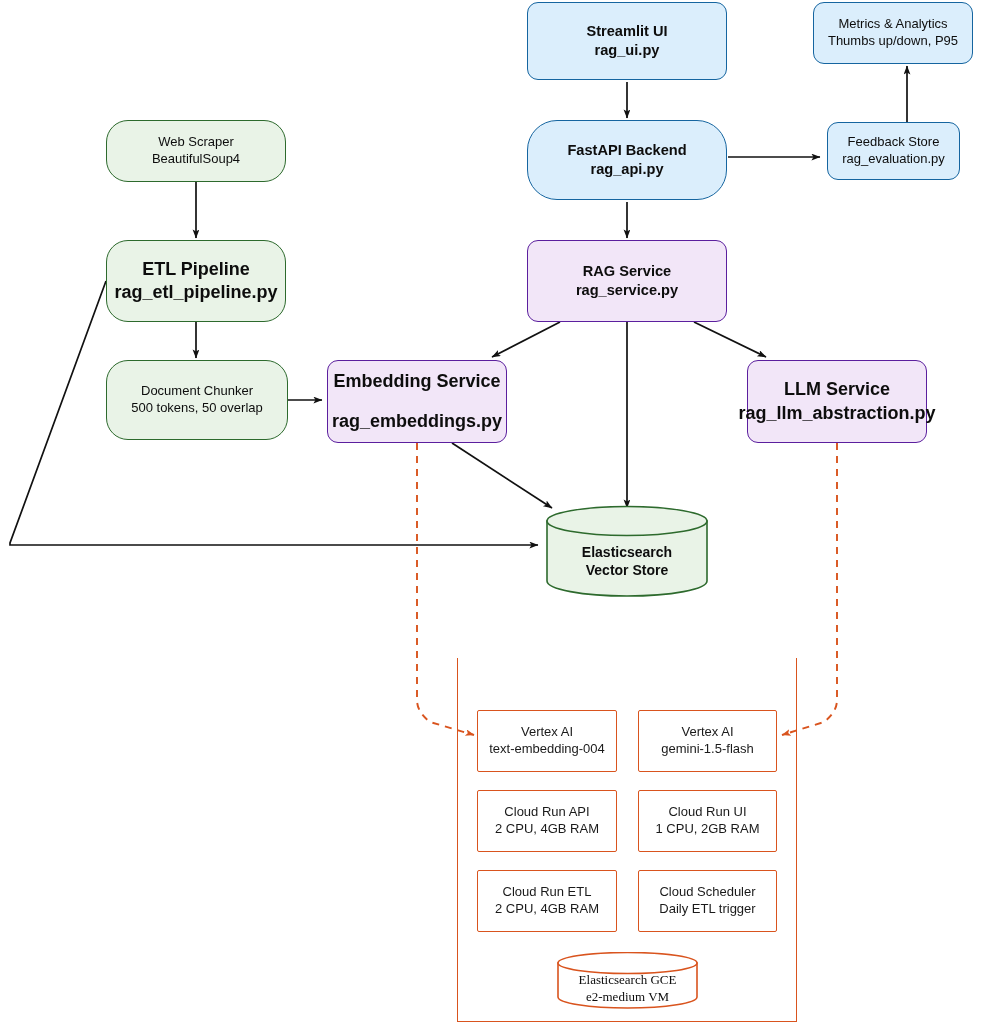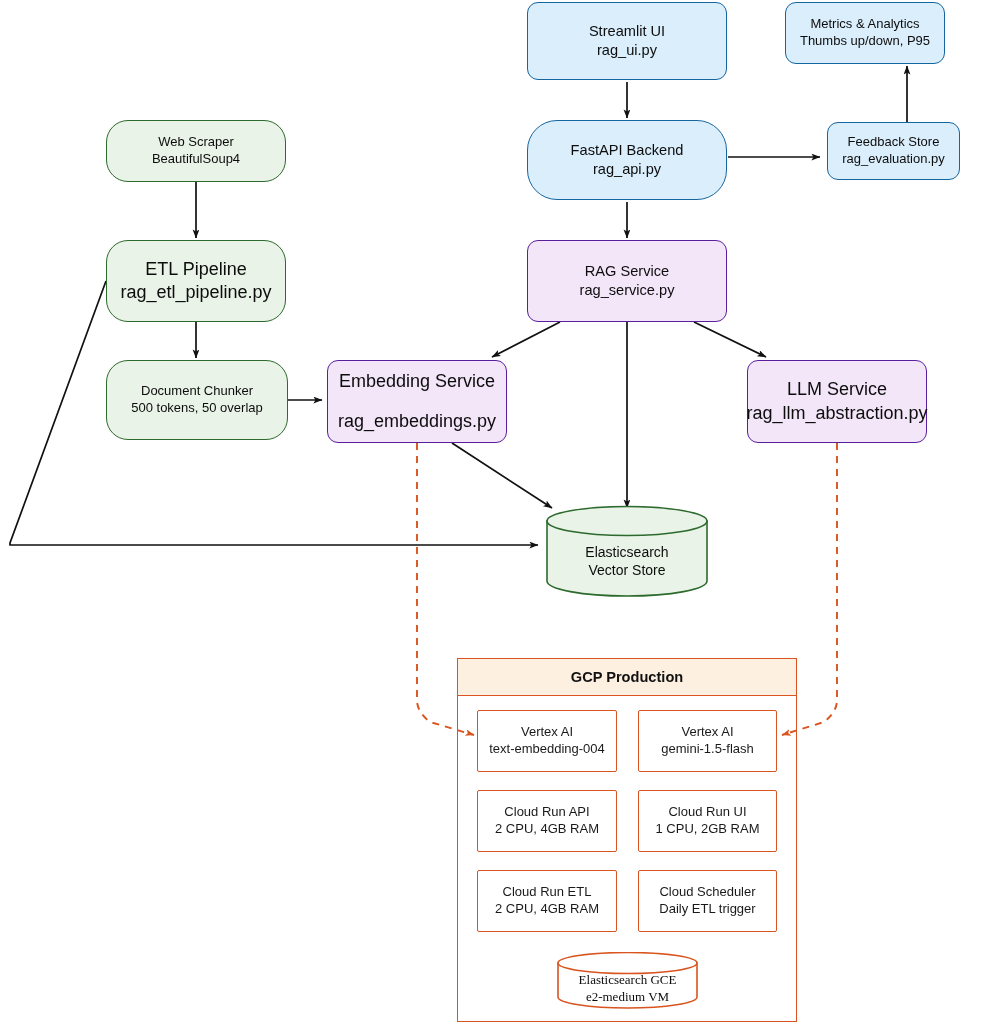--- a/index.html
+++ b/index.html
@@ -62,21 +62,21 @@
     border: 1.8px solid #5b1f9e;
     border-radius: 11px;
     color: #0d0d0d;
   }
   .gcpbox {
     background: #ffffff;
     border: 1.6px solid #d9541e;
     border-radius: 2px;
     color: #1a1a1a;
   }
-  .bold .l1, .bold .l2 { font-weight: normal; }
+  .bold .l1, .bold .l2 { font-weight: bold; }
   .fs15 { font-size: 14.6px; }
   .fs14 { font-size: 18px; }
   .fs13 { font-size: 13px; }
 
   
   .cylinder {
     position: absolute;
     z-index: 2;
   }
   .cyl-label {
@@ -164,33 +164,32 @@
 
     <g stroke="#d9541e" stroke-width="1.9" fill="none" stroke-dasharray="7,6">
 
       <path d="M417,443 L417,700 Q417,712 430,722 L474,735" marker-end="url(#ahO)"></path>
 
       <path d="M837,443 L837,700 Q837,712 824,722 L782,735" marker-end="url(#ahO)"></path>
     </g>
   </svg>
 
   <div id="gcp-container"></div>
-  <div id="gcp-header">GCP Production</div>
 
   <div class="node blue bold fs15" style="left:527px; top:2px; width:200px; height:78px;">
     <span class="l1">Streamlit UI</span>
     <span class="l2">rag_ui.py</span>
   </div>
 
   <div class="node blue bold fs15" style="left:527px; top:120px; width:200px; height:80px;border-radius:30px;">
     <span class="l1">FastAPI Backend</span>
     <span class="l2">rag_api.py</span>
   </div>
 
-  <div class="node blue fs13" style="left:785px; top:2px; width:160px; height:62px;">
+  <div class="node blue fs13" style="left:813px; top:2px; width:160px; height:62px;">
     <span class="l1">Metrics &amp; Analytics</span>
     <span class="l2">Thumbs up/down, P95</span>
   </div>
 
   <div class="node blue fs13" style="left:827px; top:122px; width:133px; height:58px;">
     <span class="l1">Feedback Store</span>
     <span class="l2">rag_evaluation.py</span>
   </div>
 
   <div class="node green fs13" style="left:106px; top:120px; width:180px; height:62px;">

